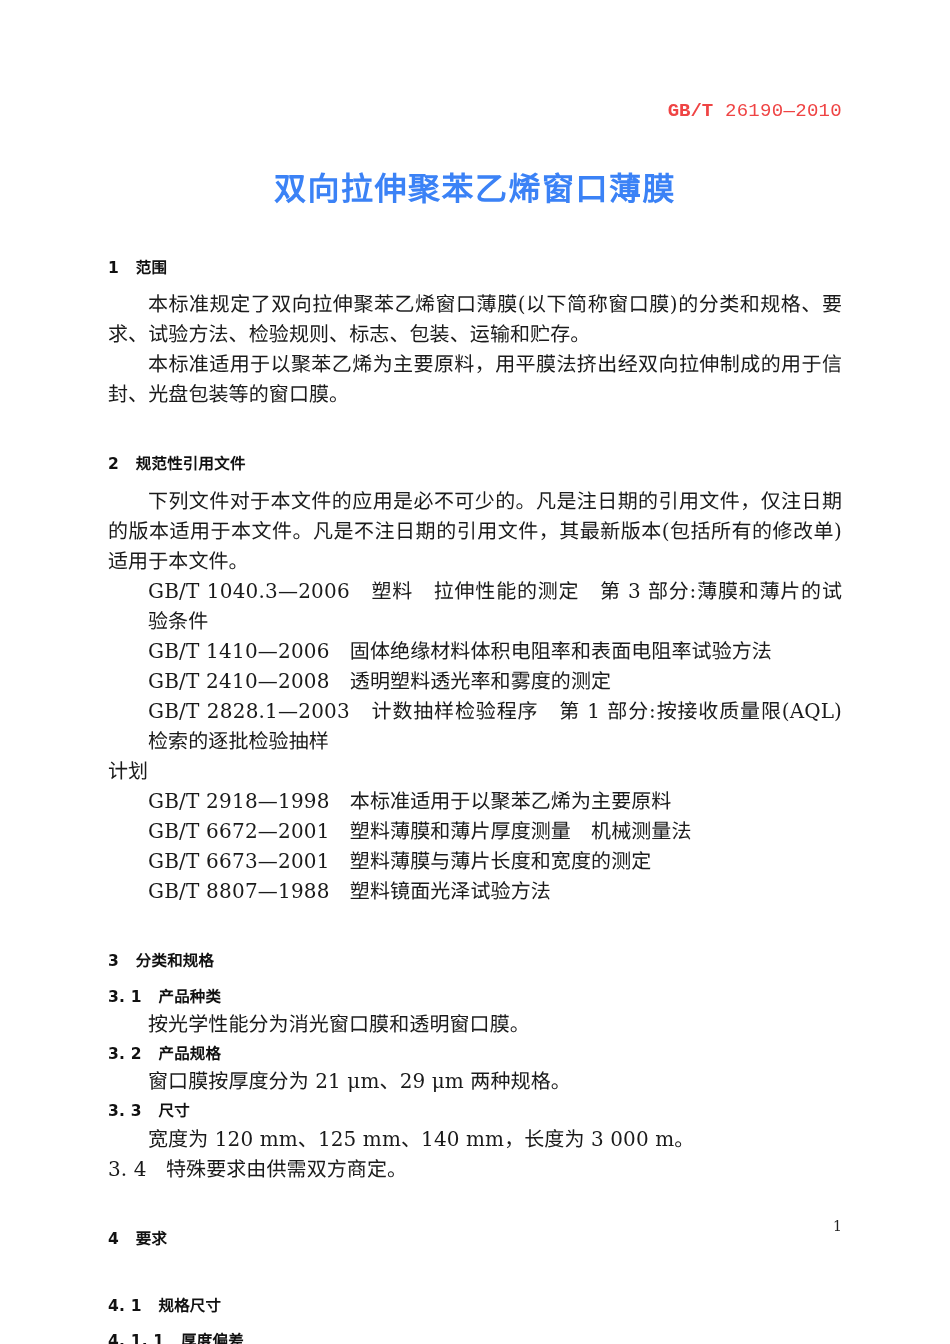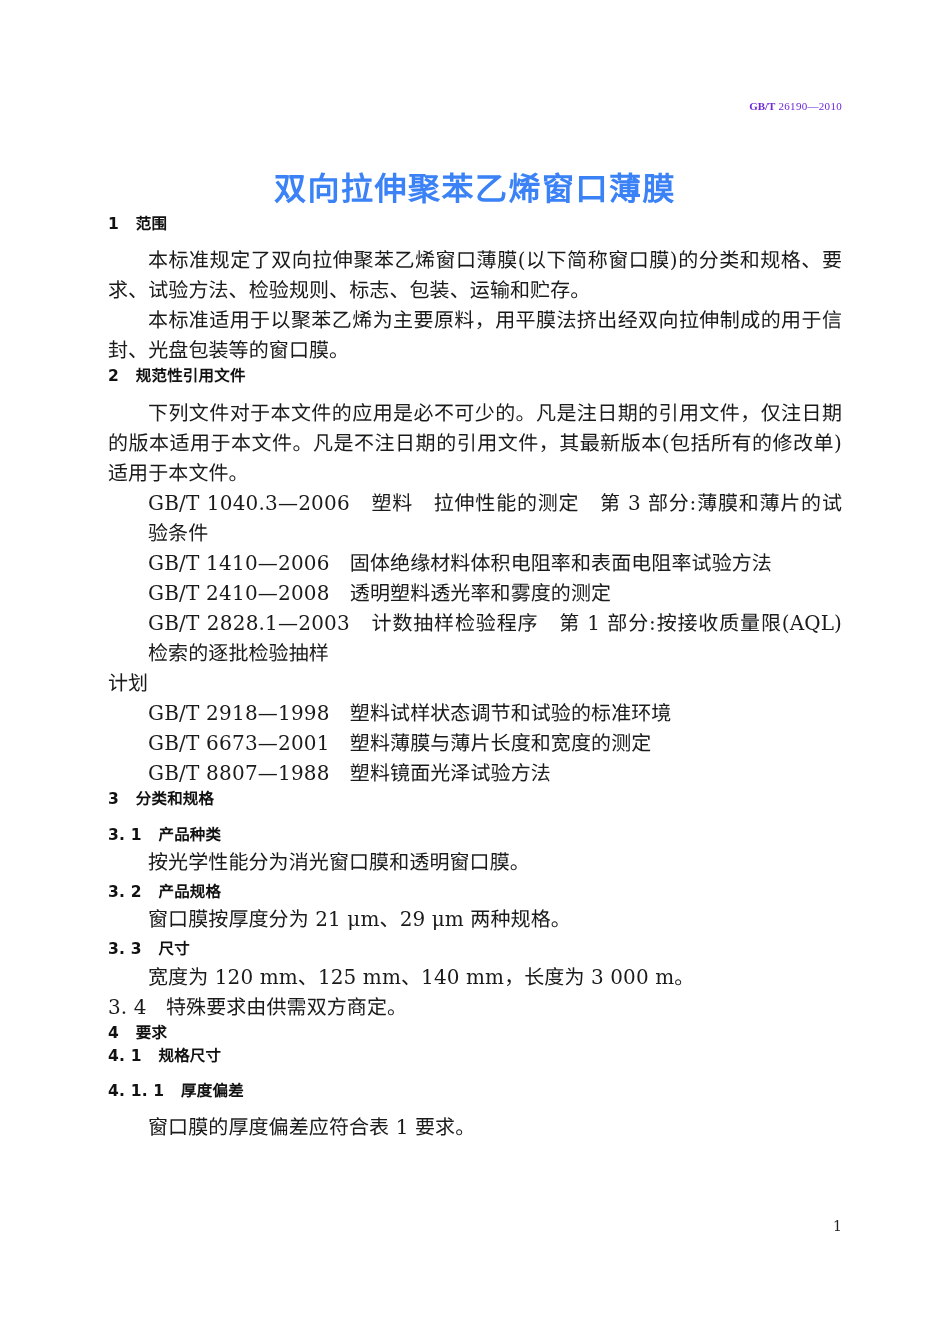--- a/index.html
+++ b/index.html
@@ -28,24 +28,24 @@
     position: absolute;
     top: 100px;
     left: 108px;
     right: 108px;
     height: 22px;
     display: flex;
     justify-content: flex-end;
     align-items: baseline;
   }
   .header-code {
-    font-family: Liberation Serif, serif;
-    font-size: 11px;
+    font-family: Liberation Mono, monospace;
+    font-size: 19px;
     letter-spacing: 0.3px;
-    color: #6d28d9;
+    color: #ef4444;
     white-space: pre;
   }
   .header-code .gbt {
     font-weight: bold;
     letter-spacing: 0px;
   }
 
   
   .doc-body {
     position: absolute;
@@ -70,21 +70,21 @@
   
   .clause-h {
     font-family: "DejaVu Sans", "Liberation Sans", sans-serif;
     font-weight: bold;
     font-size: 15.5px;
     color: #111;
     line-height: 1.5;
     white-space: pre;
     letter-spacing: 0.2px;
   }
-  .h1 { }
+  .h1 { margin-top: 44px; }
   .h2 { margin-top: 12px; }
   .h3 { margin-top: 4px; }
 
   
   .para {
     font-family: "DejaVu Serif", "Liberation Serif", serif;
     font-size: 20px;
     line-height: 30px;
     color: #1a1a1a;
     text-align: justify;
@@ -153,21 +153,22 @@
 
     <div class="clause-h h1">2   规范性引用文件</div>
     <div class="gap-sm"></div>
     <p class="para indent">下列文件对于本文件的应用是必不可少的。凡是注日期的引用文件，仅注日期的版本适用于本文件。凡是不注日期的引用文件，其最新版本(包括所有的修改单)适用于本文件。</p>
 
     <p class="para ref"><span class="lat">GB/T 1040.3—2006</span>　<span>塑料　拉伸性能的测定　第 3 部分:薄膜和薄片的试验条件</span></p>
     <p class="para ref"><span class="lat">GB/T 1410—2006</span>　<span>固体绝缘材料体积电阻率和表面电阻率试验方法</span></p>
     <p class="para ref"><span class="lat">GB/T 2410—2008</span>　<span>透明塑料透光率和雾度的测定</span></p>
     <p class="para ref"><span class="lat">GB/T 2828.1—2003</span>　<span>计数抽样检验程序　第 1 部分:按接收质量限(AQL)检索的逐批检验抽样</span></p>
     <p class="para ref-wrap">计划</p>
-    <p class="para ref"><span class="lat">GB/T 2918—1998</span>　<span>塑料试样状态调节和试验的标准环境</span></p>
+    <p class="para ref"><span class="lat">GB/T 2918—1998</span>　<span>本标准适用于以聚苯乙烯为主要原料</span></p>
+    <p class="para ref"><span class="lat">GB/T 6672—2001</span>　<span>塑料薄膜和薄片厚度测量　机械测量法</span></p>
     <p class="para ref"><span class="lat">GB/T 6673—2001</span>　<span>塑料薄膜与薄片长度和宽度的测定</span></p>
     <p class="para ref"><span class="lat">GB/T 8807—1988</span>　<span>塑料镜面光泽试验方法</span></p>
 
     <div class="clause-h h1">3   分类和规格</div>
     <div class="gap-sm"></div>
 
     <div class="clause-h h3">3. 1   产品种类</div>
     <p class="para hang">按光学性能分为消光窗口膜和透明窗口膜。</p>
 
     <div class="clause-h h3">3. 2   产品规格</div>

